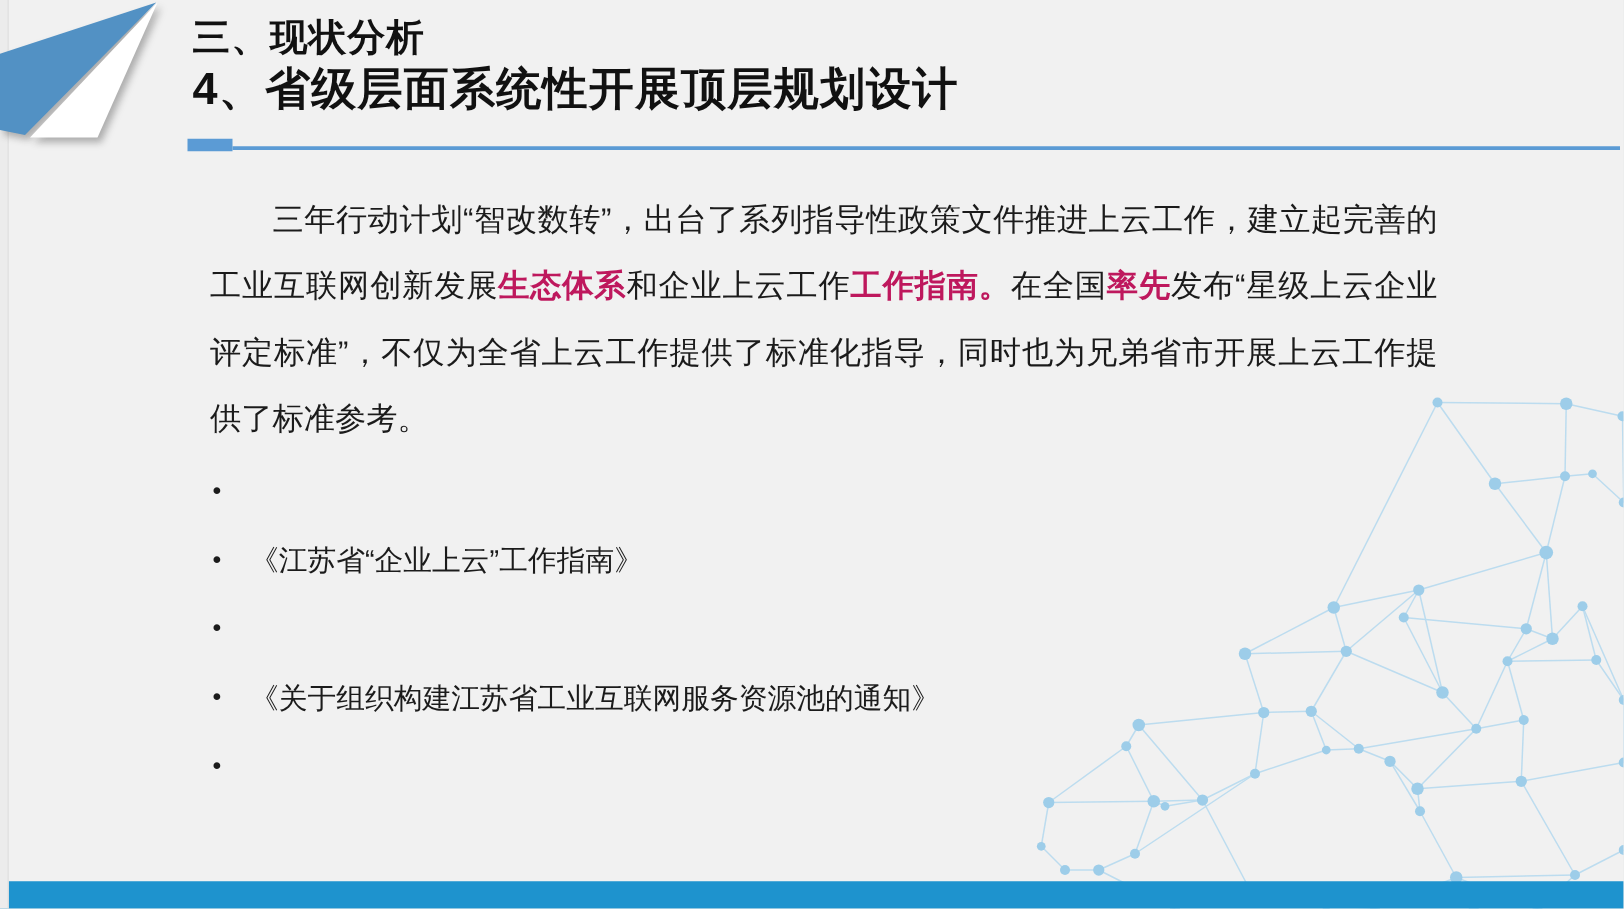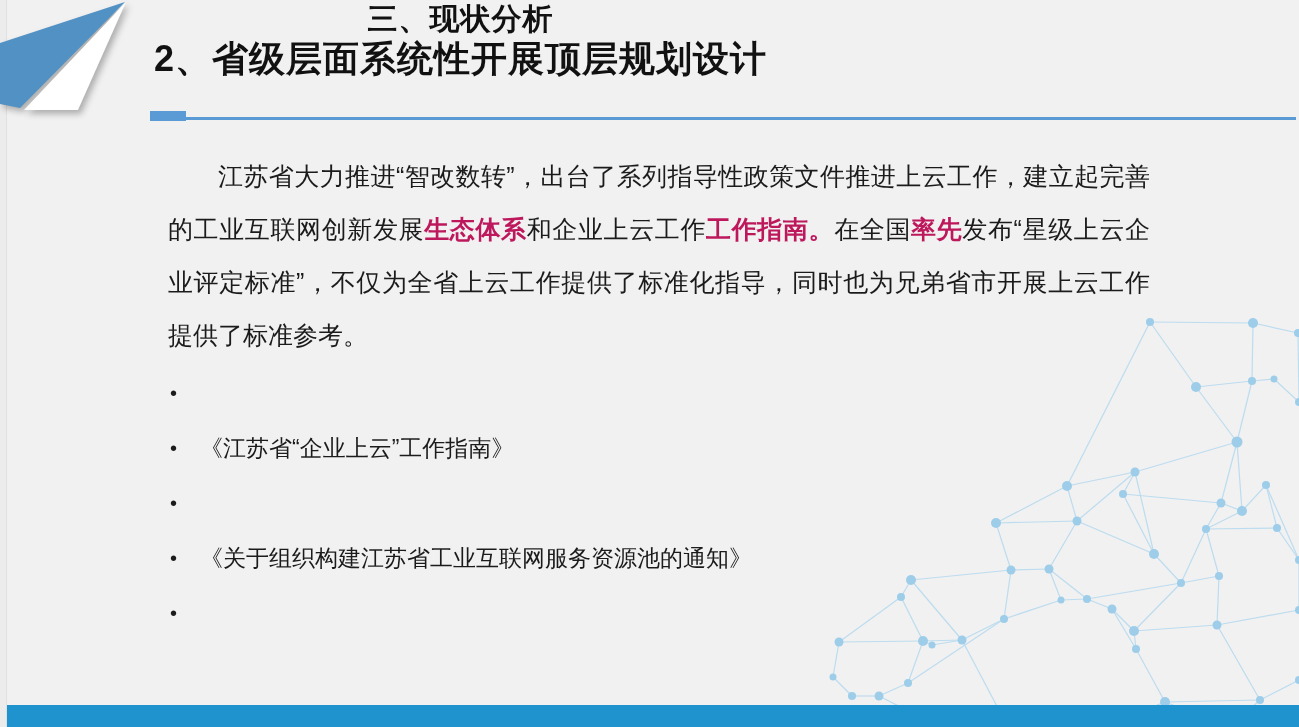--- a/index.html
+++ b/index.html
@@ -3,21 +3,21 @@
 <meta charset="utf-8">
 <style>
   html,body{margin:0;padding:0;background:#e9eaea;}
   .slide{
     position:relative;width:1299px;height:727px;overflow:hidden;
     background:#f1f1f1;
     font-family:"Liberation Sans","DejaVu Sans",sans-serif;
   }
   .gutter{position:absolute;left:0;top:0;width:6px;height:727px;background:#ececec;border-right:1px solid #e0e0e0;z-index:4;}
   .corner{position:absolute;left:0;top:0;z-index:5;}
-  .header{position:absolute;left:154px;top:0;z-index:3;color:#111;font-weight:bold;text-align:center;}
+  .header{position:absolute;left:154px;top:12px;z-index:3;color:#111;font-weight:bold;}
   .header .h1{font-size:30px;line-height:37px;letter-spacing:1px;}
   .header .h2{font-size:36px;line-height:44px;letter-spacing:1px;}
   .underline{position:absolute;left:150px;top:110px;width:1146px;height:11px;display:flex;align-items:flex-end;z-index:3;}
   .underline .thick{width:36px;height:10px;background:#5b9bd5;}
   .underline .thin{flex:1;height:3px;background:#5b9bd5;margin-bottom:1px;}
   .body-paragraph{
     position:absolute;left:168px;top:150px;width:982px;z-index:2;margin:0;
     font-size:25px;line-height:53px;color:#1b1b1b;
     text-align:justify;text-justify:inter-character;text-indent:2em;
   }
@@ -37,29 +37,29 @@
 
   <svg class="corner" width="150" height="125" viewBox="0 0 150 125">
     <g style="filter:drop-shadow(3px 4px 3px rgba(90,90,90,0.45));">
       <polygon points="125,2 0,43 0,104 20,108" fill="#5291c4"></polygon>
       <polygon points="126,2 24,110 78,110" fill="#ffffff"></polygon>
     </g>
   </svg>
 
   <div class="header">
     <div class="h1">三、现状分析</div>
-    <div class="h2">2、省级层面系统性开展顶层规划设计</div>
+    <div class="h2">4、省级层面系统性开展顶层规划设计</div>
   </div>
 
   <div class="underline">
     <div class="thick"></div>
     <div class="thin"></div>
   </div>
 
-  <p class="body-paragraph"><span>江苏省大力推进“智改数转”，出台了系列指导性政策文件推进上云工作，建立起完善的工业互联网创新发展</span><span class="em-red">生态体系</span><span>和企业上云工作</span><span class="em-red">工作指南。</span><span>在全国</span><span class="em-red">率先</span><span>发布“星级上云企业评定标准”，不仅为全省上云工作提供了标准化指导，同时也为兄弟省市开展上云工作提供了标准参考。</span></p>
+  <p class="body-paragraph"><span>三年行动计划“智改数转”，出台了系列指导性政策文件推进上云工作，建立起完善的工业互联网创新发展</span><span class="em-red">生态体系</span><span>和企业上云工作</span><span class="em-red">工作指南。</span><span>在全国</span><span class="em-red">率先</span><span>发布“星级上云企业评定标准”，不仅为全省上云工作提供了标准化指导，同时也为兄弟省市开展上云工作提供了标准参考。</span></p>
 
   <ul class="policy-list">
       <li>
         <span class="marker">•</span>
       </li>
       <li>
         <span class="marker">•</span>
         <span>《江苏省“企业上云”工作指南》</span>
       </li>
       <li>

